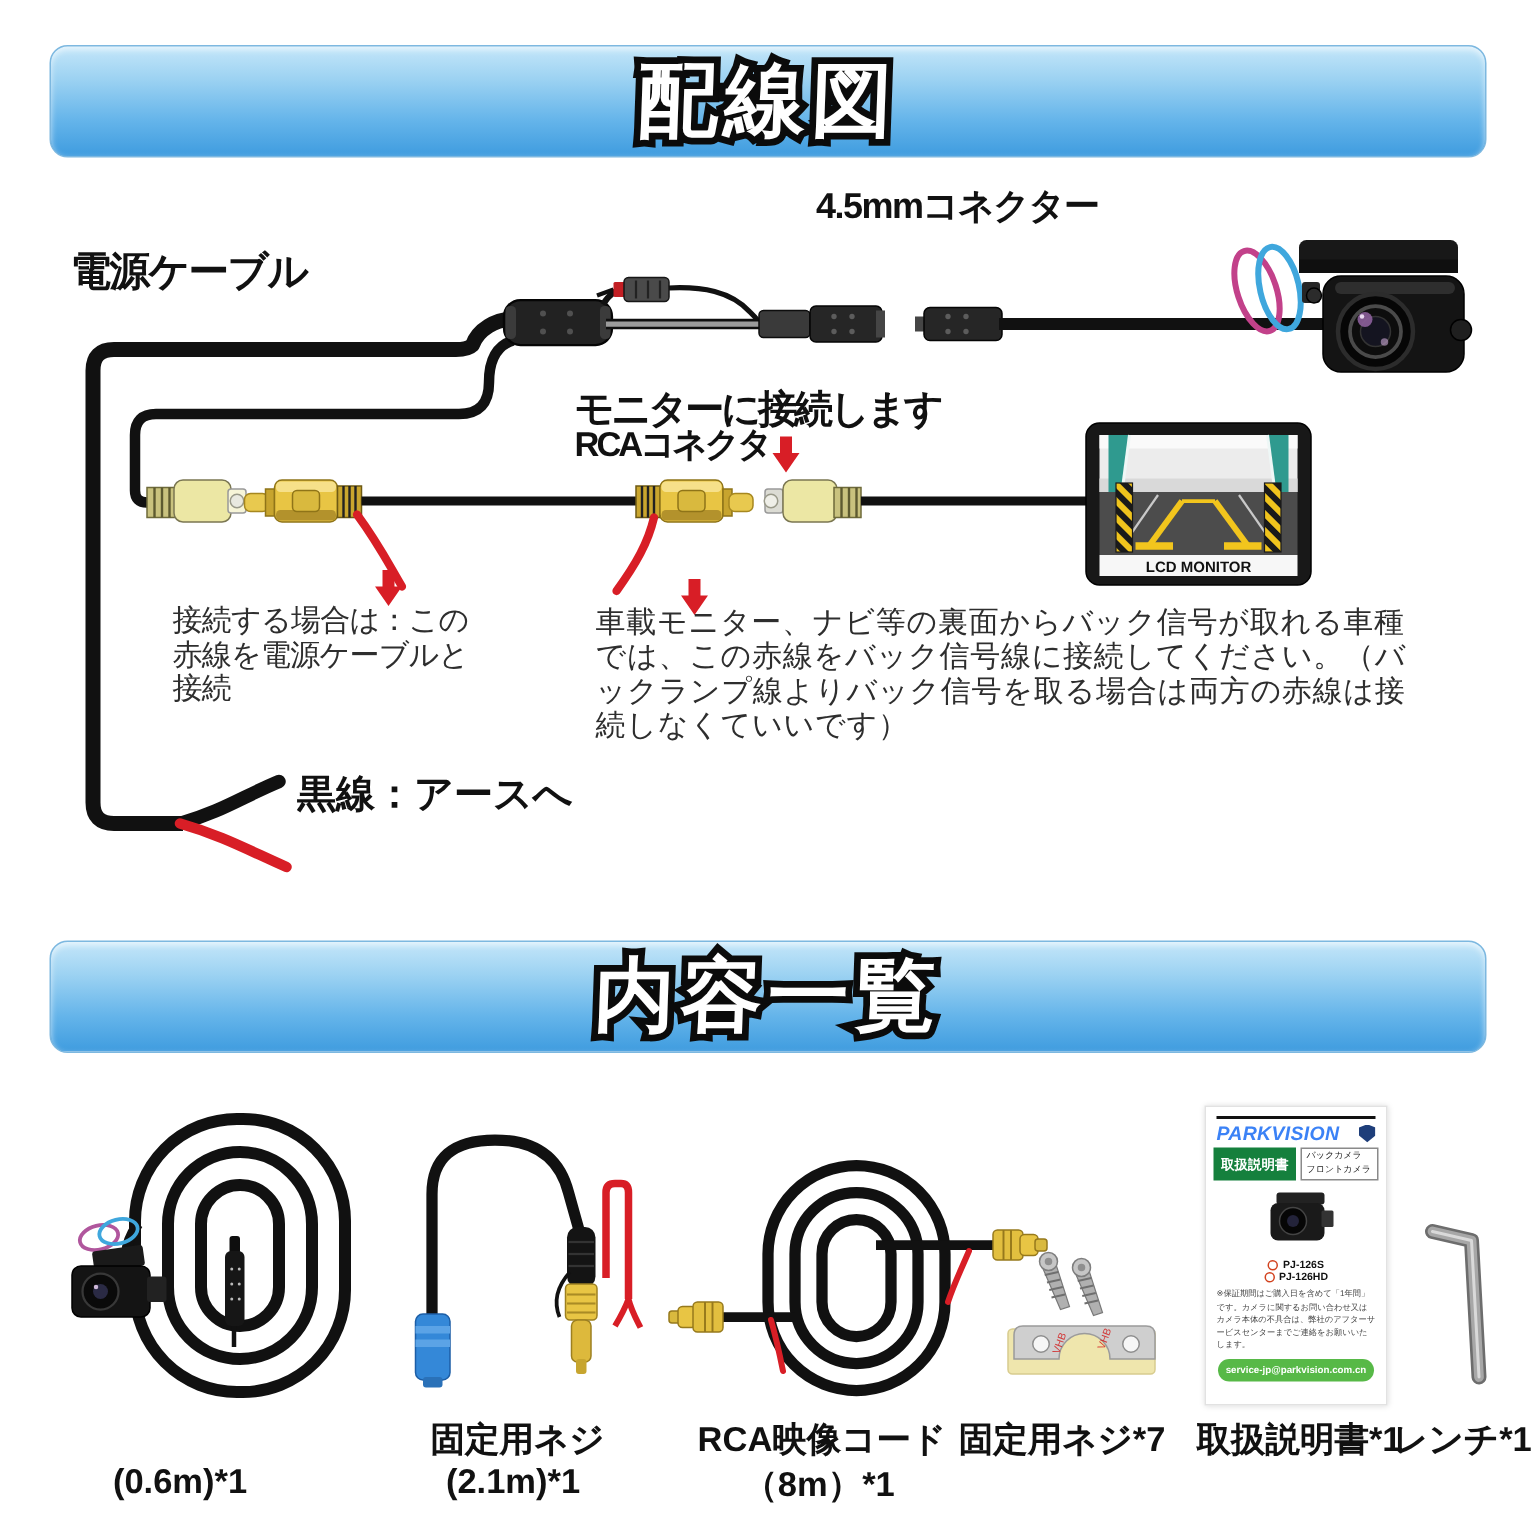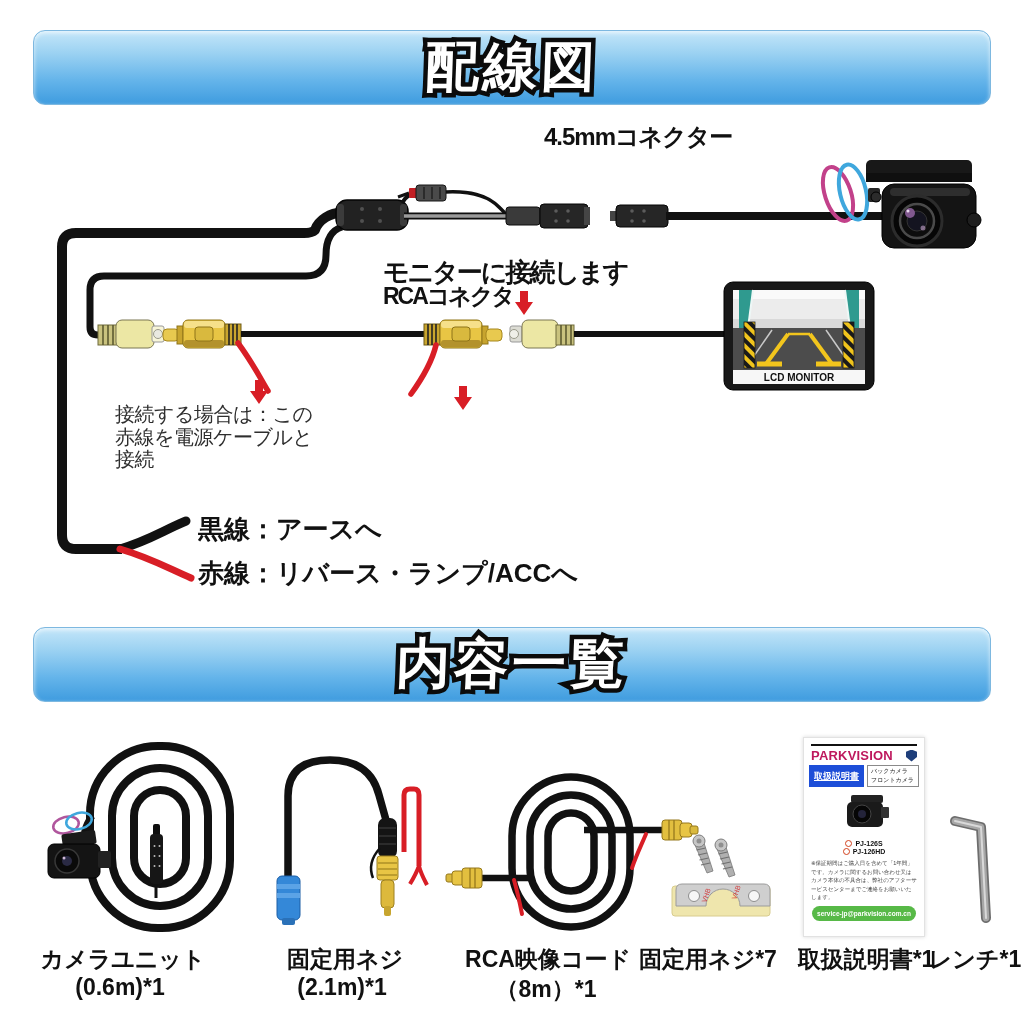--- a/index.html
+++ b/index.html
@@ -20,26 +20,26 @@
   .note div{white-space:nowrap;}
   .item-label{position:absolute;transform:translateX(-50%);font-weight:bold;font-size:23px;
               color:#111;white-space:nowrap;text-align:center;}
   svg{position:absolute;left:0;top:0;}
   
   .manual{position:absolute;left:803px;top:737px;width:122px;height:200px;background:#fff;
           border:1px solid #e2e2e2;box-shadow:0 0 4px rgba(0,0,0,.15);box-sizing:border-box;
           padding:4px 5px;display:flex;flex-direction:column;}
   .m-rule{border-top:2px solid #111;margin:2px 2px 2px 2px;}
   .m-brand{display:flex;align-items:center;justify-content:space-between;padding:0 2px;}
-  .m-brand-text{font-weight:800;font-size:13px;letter-spacing:.2px;color:#be185d;}
+  .m-brand-text{font-weight:800;font-size:13px;letter-spacing:.2px;color:#3b82f6;font-style:italic;}
   .m-shield{width:11px;height:12px;background:#1e3e7a;
             clip-path:polygon(50% 0,100% 18%,100% 62%,50% 100%,0 62%,0 18%);}
   .m-head{display:flex;gap:3px;margin-top:2px;align-items:stretch;}
-  .m-title{background:#1d4ed8;color:#fff;font-size:9px;font-weight:bold;padding:4px 5px;
-           display:flex;align-items:center;text-decoration:underline;}
+  .m-title{background:#15803d;color:#fff;font-size:9px;font-weight:bold;padding:4px 5px;
+           display:flex;align-items:center;}
   .m-type{border:1px solid #8a8a8a;font-size:6px;line-height:1.5;padding:1px 3px;color:#222;
           display:flex;flex-direction:column;justify-content:center;flex:1;}
   .m-cam{position:static;display:block;margin:6px auto 0;}
   .m-models{margin-top:3px;display:flex;flex-direction:column;align-items:center;gap:1px;}
   .m-model{display:flex;align-items:center;gap:3px;font-size:7px;font-weight:bold;color:#111;}
   .m-dot{width:5px;height:5px;border-radius:50%;border:1.2px solid #d2421e;background:#fff;}
   .m-note{margin-top:4px;font-size:5.5px;line-height:1.55;color:#444;padding:0 2px;}
   .m-email{margin:4px 3px 0;background:#57b947;color:#fff;border-radius:9px;font-size:6.5px;
            font-weight:bold;text-align:center;padding:4px 2px;}
 </style>
@@ -336,33 +336,38 @@
   </svg>
 
   <div class="banner" style="top:30px;">
     <div class="banner-title" data-text="配線図">配線図</div>
   </div>
   <div class="banner" style="top:627px;">
     <div class="banner-title" data-text="内容一覧">内容一覧</div>
   </div>
 
   <div class="abs lbl" style="left:500px;top:121px;font-size:24px;letter-spacing:-1px;margin-left:44px;">4.5mmコネクター</div>
+  <div class="abs lbl" style="left:47px;top:163px;font-size:27px;letter-spacing:-1px;">電源ケーブル</div>
   <div class="abs" style="left:383px;top:260px;line-height:24px;">
     <div class="lbl" style="font-size:26px;letter-spacing:-2px;">モニターに接続します</div>
     <div class="lbl" style="font-size:23px;letter-spacing:-2px;">RCAコネクタ</div>
   </div>
   <div class="abs note" style="left:115px;top:403px;font-size:20px;line-height:22.5px;letter-spacing:-0.5px;">
     <div>接続する場合は：この</div>
     <div>赤線を電源ケーブルと</div>
     <div>接続</div>
   </div>
+  <div class="abs note" style="left:397px;top:404px;font-size:20px;line-height:23px;letter-spacing:0.5px;">
+    <div>車載モニター、ナビ等の裏面からバック信号が取れる車種</div>
+    <div>では、この赤線をバック信号線に接続してください。（バ</div>
+    <div>ックランプ線よりバック信号を取る場合は両方の赤線は接</div>
+    <div>続しなくていいです）</div>
+  </div>
   <div class="abs lbl" style="left:198px;top:512px;font-size:26px;">黒線：アースへ</div>
-  <div class="abs lbl" style="left:198px;top:556px;font-size:26px;">赤線：リバース・ランプ/ACCへ</div>
-
-  <div class="item-label" style="left:123px;top:944px;">カメラユニット</div>
+
   <div class="item-label" style="left:120px;top:974px;">(0.6m)*1</div>
   <div class="item-label" style="left:345px;top:944px;">固定用ネジ</div>
   <div class="item-label" style="left:342px;top:974px;">(2.1m)*1</div>
   <div class="item-label" style="left:548px;top:944px;">RCA映像コード</div>
   <div class="item-label" style="left:546px;top:974px;">（8m）*1</div>
   <div class="item-label" style="left:708px;top:944px;">固定用ネジ*7</div>
   <div class="item-label" style="left:866px;top:944px;">取扱説明書*1</div>
   <div class="item-label" style="left:975px;top:944px;text-align:right;">レンチ*1</div>
 
   <div class="manual">

